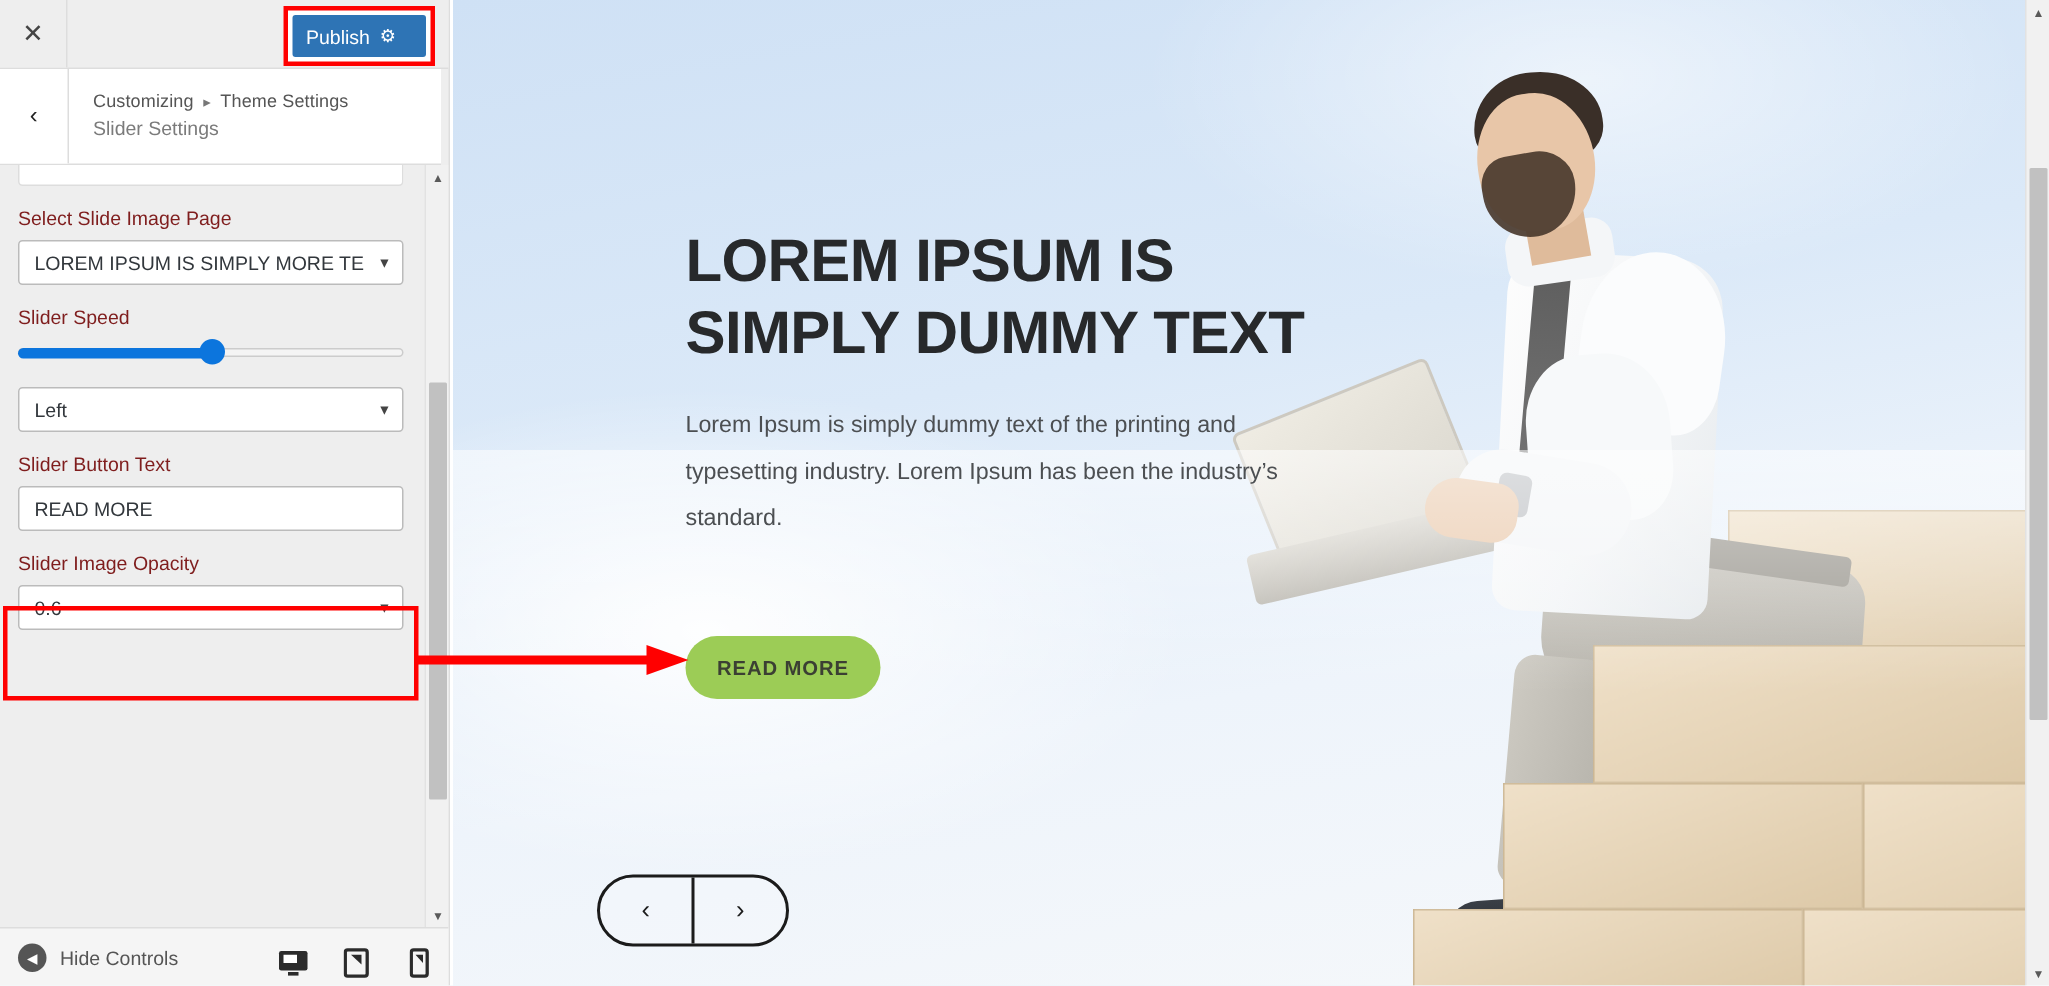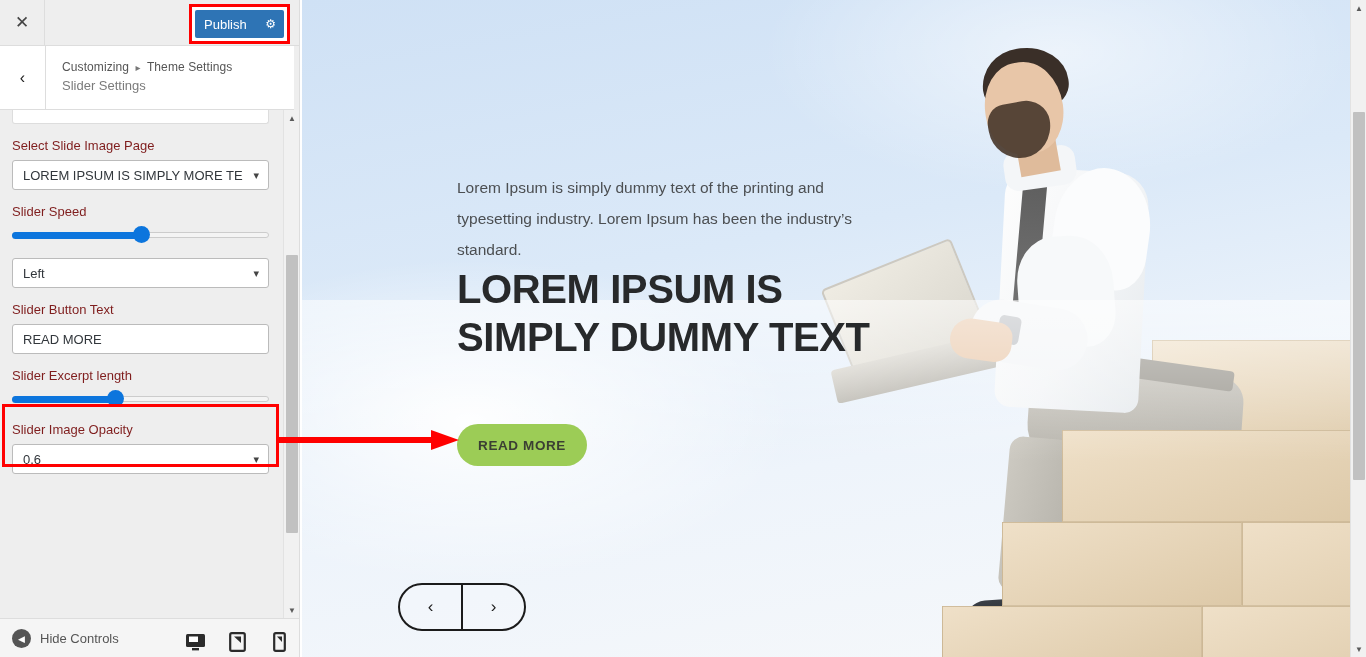--- a/index.html
+++ b/index.html
@@ -27,21 +27,21 @@
   }
   #publish-wrap {
     position: absolute; left: 189px; top: 4px; width: 101px; height: 40px;
     border: 3px solid #ff0000; background: #fff;
   }
   #publish-btn {
     position: absolute; left: 3px; top: 3px; width: 89px; height: 28px;
     background: #2e74b5; color: #fff; border: none; border-radius: 2px;
     font-size: 13px; font-family: "Liberation Sans", sans-serif;
     display: flex; align-items: center; justify-content: space-between;
-    padding: 0 8px 0 9px; cursor: pointer;
+    padding: 0 20px 0 9px; cursor: pointer;
   }
   #publish-btn .gear { font-size: 12px; }
 
   
   #panel-header {
     position: absolute; left: 0; top: 46px; width: 294px; height: 64px;
     background: #fff; border-bottom: 1px solid #ddd;
   }
   #back-btn {
     position: absolute; left: 0; top: 0; width: 46px; height: 63px;
@@ -331,28 +331,20 @@
         </div>
       </div>
 
       <div class="ctl">
         <span class="ctl-label">Slider Button Text</span>
         <div class="ctl-text">
           <span>READ MORE</span>
         </div>
       </div>
 
-      <div class="ctl">
-        <span class="ctl-label">Slider Excerpt length</span>
-        <div class="range">
-          <div class="track"></div>
-          <div class="fill" id="fill-excerpt" style="width: 102.8px;"></div>
-          <div class="knob" id="knob-excerpt" style="left: 94.8px;"></div>
-        </div>
-      </div>
 
       <div class="ctl">
         <span class="ctl-label">Slider Image Opacity</span>
         <div class="ctl-select">
           <span>0.6</span>
           <span class="chev">▾</span>
         </div>
       </div>
 
     </div>
@@ -424,22 +416,22 @@
 
     <div class="blk" id="b3"></div>
     <div class="blk" id="b4"></div>
 
     <div class="blk" id="b6"></div>
     <div class="blk" id="b7"></div>
 
     <div id="haze"></div>
 
     <div id="hero">
+      <div id="hero-title">LOREM IPSUM IS SIMPLY DUMMY TEXT</div>
       <div id="hero-desc">Lorem Ipsum is simply dummy text of the printing and typesetting industry. Lorem Ipsum has been the industry’s standard.</div>
-      <div id="hero-title">LOREM IPSUM IS SIMPLY DUMMY TEXT</div>
     </div>
     <button id="read-more">READ MORE</button>
 
     <div id="slider-nav">
       <div class="nav prev">‹</div>
       <div class="nav next">›</div>
     </div>
   </div>
 
   <svg id="arrow" width="190" height="24" viewBox="0 0 190 24">

